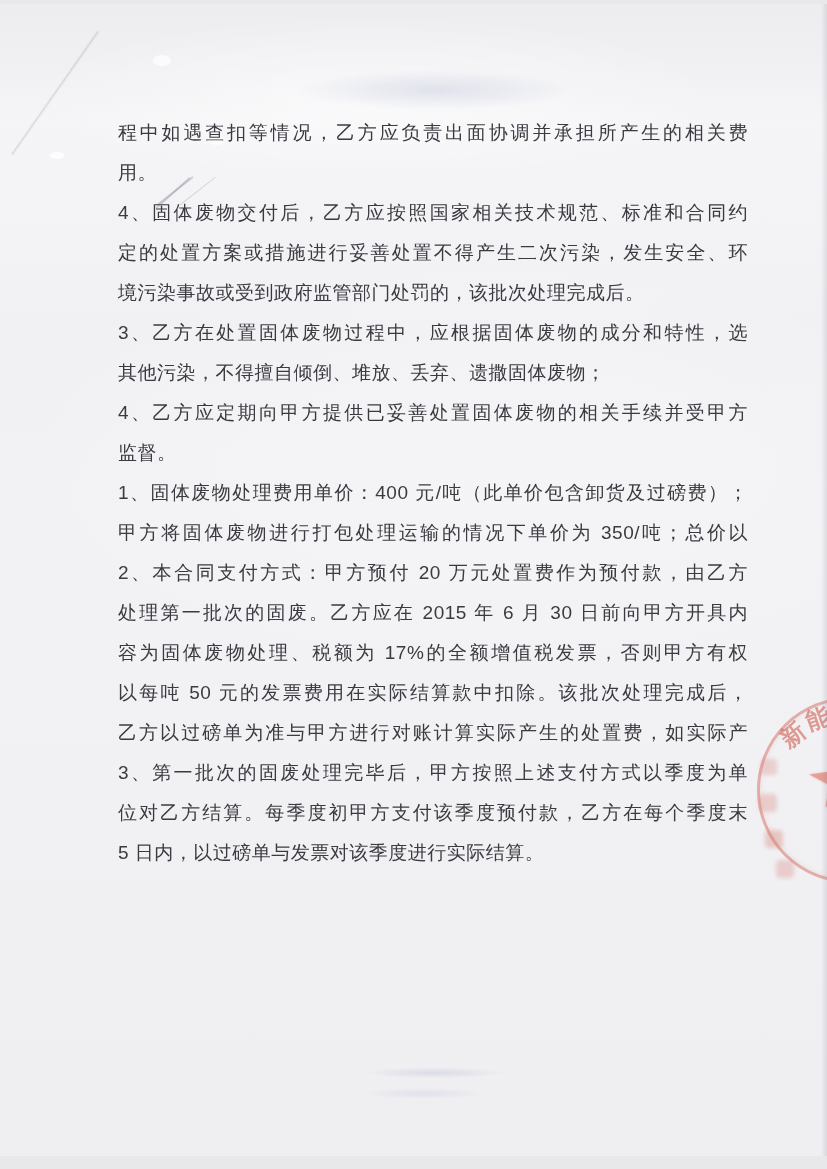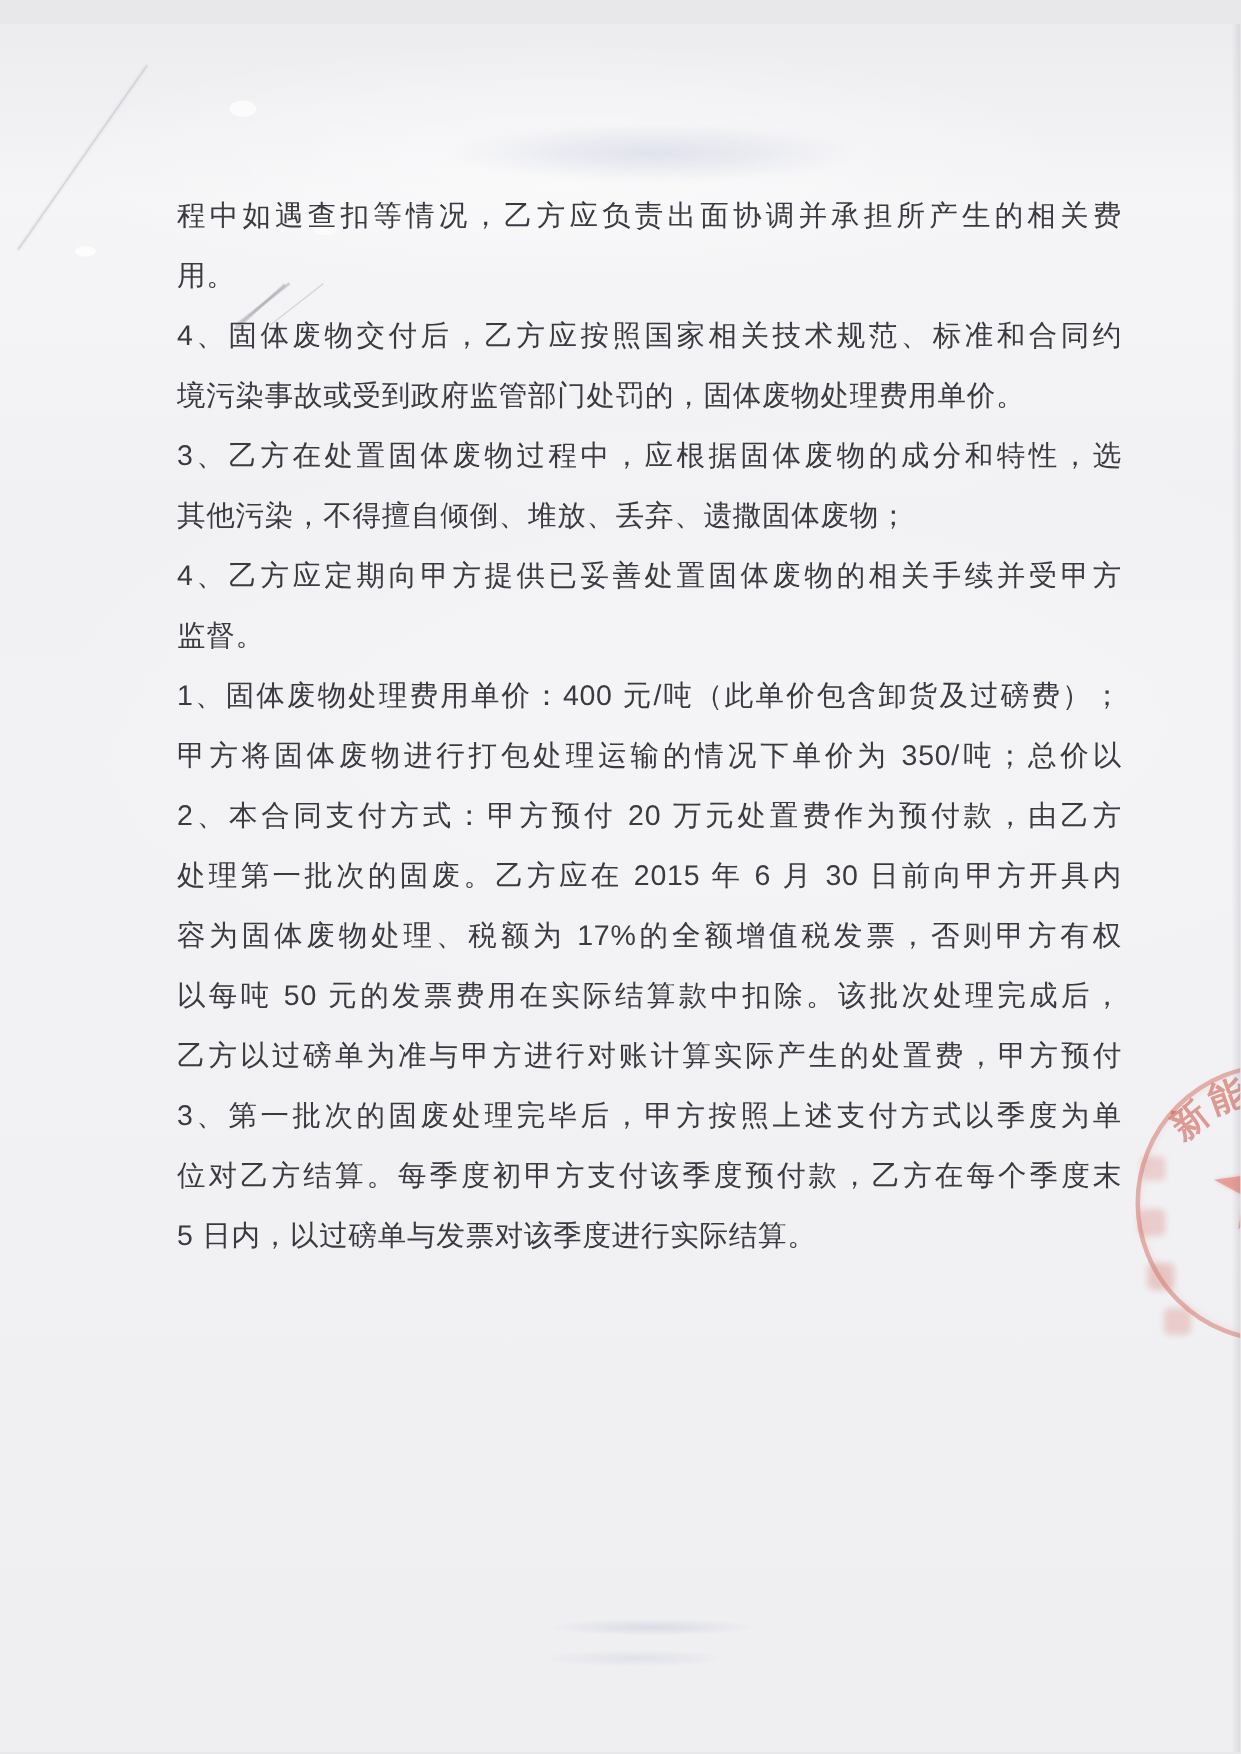--- a/index.html
+++ b/index.html
@@ -5,21 +5,21 @@
   html, body {
     margin: 0;
     padding: 0;
     background: #e8e8ea;
     font-family: "Liberation Sans", sans-serif;
   }
   .page {
     position: relative;
     width: 827px;
     height: 1152px;
-    margin: 16px auto;
+    margin: 4px auto;
     overflow: hidden;
     background:
       radial-gradient(ellipse 500px 120px at 45% 95px, rgba(255,255,255,0.55), rgba(255,255,255,0) 70%),
       radial-gradient(ellipse 700px 300px at 60% 40%, rgba(255,255,255,0.25), rgba(255,255,255,0) 75%),
       linear-gradient(180deg, #ededf0 0%, #f1f1f4 6%, #f5f5f7 10%, #f1f1f4 28%, #f2f2f5 55%, #f0f0f3 82%, #efeff2 100%);
     color: #3a3a40;
   }
   
   .edge-right {
     position: absolute;
@@ -148,32 +148,33 @@
   <div class="staple-a"></div>
   <div class="staple-b"></div>
   <div class="glint"></div>
 
   <div class="bleed-top"></div>
 
   <div class="content">
       <div class="line fill">程中如遇查扣等情况，乙方应负责出面协调并承担所产生的相关费</div>
       <div class="line">用。</div>
       <div class="line fill">4、固体废物交付后，乙方应按照国家相关技术规范、标准和合同约</div>
-      <div class="line">境污染事故或受到政府监管部门处罚的，固体废物处理费用单价。</div>
+      <div class="line fill">定的处置方案或措施进行妥善处置不得产生二次污染，发生安全、环</div>
+      <div class="line">境污染事故或受到政府监管部门处罚的，该批次处理完成后。</div>
       <div class="line fill">3、乙方在处置固体废物过程中，应根据固体废物的成分和特性，选</div>
       <div class="line">其他污染，不得擅自倾倒、堆放、丢弃、遗撒固体废物；</div>
       <div class="line fill">4、乙方应定期向甲方提供已妥善处置固体废物的相关手续并受甲方</div>
       <div class="line">监督。</div>
       <div class="line fill">1、固体废物处理费用单价：400 元/吨（此单价包含卸货及过磅费）；</div>
       <div class="line fill">甲方将固体废物进行打包处理运输的情况下单价为 350/吨；总价以</div>
       <div class="line fill">2、本合同支付方式：甲方预付 20 万元处置费作为预付款，由乙方</div>
       <div class="line fill">处理第一批次的固废。乙方应在 2015 年 6 月 30 日前向甲方开具内</div>
       <div class="line fill">容为固体废物处理、税额为 17%的全额增值税发票，否则甲方有权</div>
       <div class="line fill">以每吨 50 元的发票费用在实际结算款中扣除。该批次处理完成后，</div>
-      <div class="line fill">乙方以过磅单为准与甲方进行对账计算实际产生的处置费，甲方预付</div>
+      <div class="line fill">乙方以过磅单为准与甲方进行对账计算实际产生的处置费，如实际产</div>
       <div class="line fill">3、第一批次的固废处理完毕后，甲方按照上述支付方式以季度为单</div>
       <div class="line fill">位对乙方结算。每季度初甲方支付该季度预付款，乙方在每个季度末</div>
       <div class="line">5 日内，以过磅单与发票对该季度进行实际结算。</div>
     </div>
 
   <div class="seal">
     <div class="seal-ring"></div>
     <div class="seal-star">★</div>
     <div class="seal-arc">
         <span class="c0">新</span>

